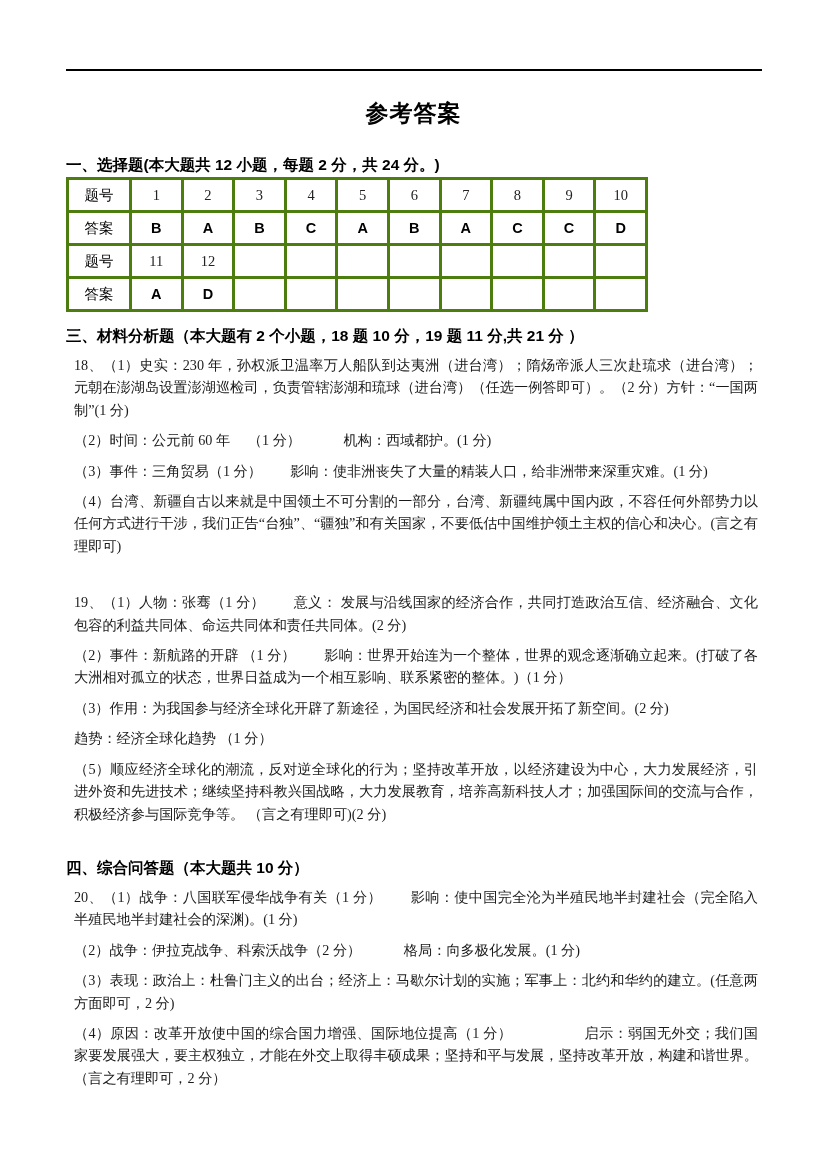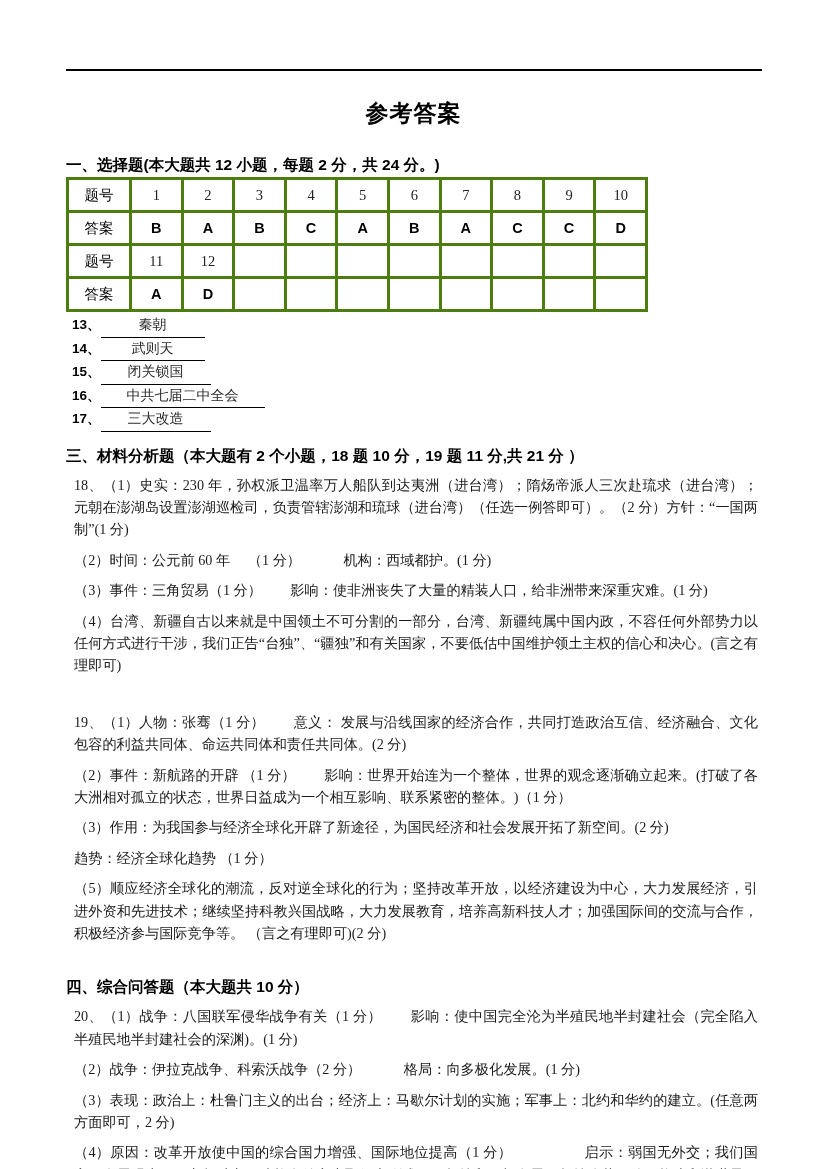--- a/index.html
+++ b/index.html
@@ -192,37 +192,20 @@
           <td class="ans"></td>
           <td class="ans"></td>
           <td class="ans"></td>
           <td class="ans"></td>
           <td class="ans"></td>
         </tr>
       </tbody>
     </table>
 
 
-    <ul class="fill-list">
-      <li class="fill-item">
-        <span class="fill-num">13、</span><span class="fill-blank w-short">秦朝</span>
-      </li>
-      <li class="fill-item">
-        <span class="fill-num">14、</span><span class="fill-blank w-short">武则天</span>
-      </li>
-      <li class="fill-item">
-        <span class="fill-num">15、</span><span class="fill-blank w-mid">闭关锁国</span>
-      </li>
-      <li class="fill-item">
-        <span class="fill-num">16、</span><span class="fill-blank w-long">中共七届二中全会</span>
-      </li>
-      <li class="fill-item">
-        <span class="fill-num">17、</span><span class="fill-blank w-mid">三大改造</span>
-      </li>
-    </ul>
 
     <div class="sec-heading spaced">三、材料分析题（本大题有 2 个小题，18 题 10 分，19 题 11 分,共 21 分 ）</div>
 
     <div class="para-block">
       <p class="para">18、（1）史实：230 年，孙权派卫温率万人船队到达夷洲（进台湾）；隋炀帝派人三次赴琉求（进台湾）；元朝在澎湖岛设置澎湖巡检司，负责管辖澎湖和琉球（进台湾）（任选一例答即可）。（2 分）方针：“一国两制”(1 分)</p>
       <p class="para">（2）时间：公元前 60 年 　（1 分）　　　机构：西域都护。(1 分)</p>
       <p class="para">（3）事件：三角贸易（1 分）　　影响：使非洲丧失了大量的精装人口，给非洲带来深重灾难。(1 分)</p>
       <p class="para">（4）台湾、新疆自古以来就是中国领土不可分割的一部分，台湾、新疆纯属中国内政，不容任何外部势力以任何方式进行干涉，我们正告“台独”、“疆独”和有关国家，不要低估中国维护领土主权的信心和决心。(言之有理即可)</p>
     </div>
 

